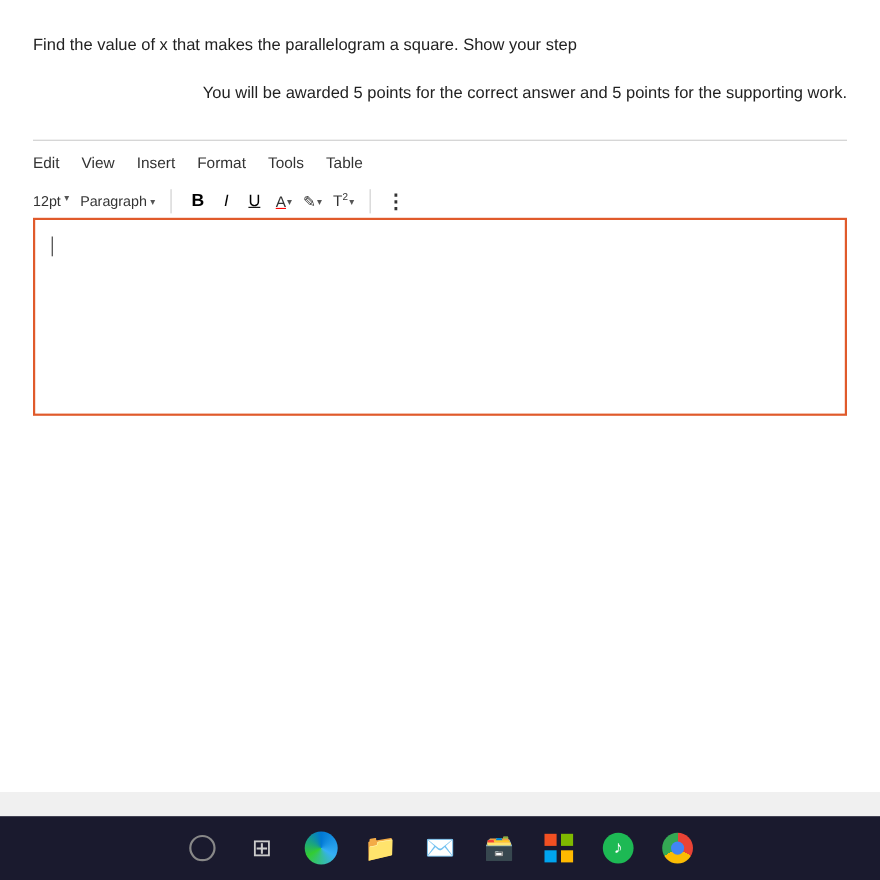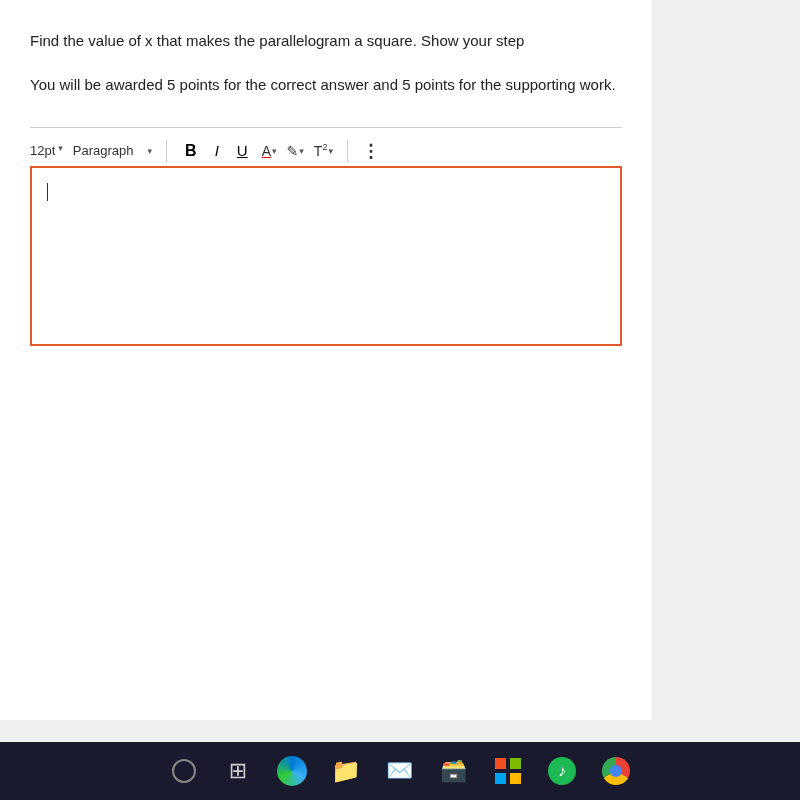--- a/index.html
+++ b/index.html
@@ -6,21 +6,21 @@
     body {
       width: 800px;
       height: 800px;
       overflow: hidden;
       background: #f0f0f0;
       font-family: Arial, sans-serif;
     }
 
     .main-content {
       background: #ffffff;
-      width: 652px;
+      width: 800px;
       height: 720px;
       padding: 30px 30px 20px 30px;
       position: relative;
     }
 
     .question-text {
       font-size: 15px;
       color: #222;
       line-height: 1.5;
       margin-bottom: 20px;
@@ -43,20 +43,21 @@
     .angle-label {
       font-size: 14px;
       color: #222;
     }
 
     .points-text {
       font-size: 15px;
       color: #222;
       line-height: 1.6;
       margin-bottom: 30px;
+      text-align: right;
     }
 
     .divider-line {
       width: 100%;
       height: 1px;
       background: #ccc;
       margin-bottom: 8px;
     }
 
     .toolbar-menu {
@@ -86,21 +87,21 @@
       display: flex;
       align-items: flex-start;
       gap: 3px;
       cursor: pointer;
       font-size: 13px;
     }
 
     .paragraph-select {
       display: flex;
       align-items: center;
-      gap: 14px;
+      gap: 3px;
       cursor: pointer;
       font-size: 13px;
     }
 
     .separator {
       width: 1px;
       height: 22px;
       background: #ccc;
       margin: 0 4px;
     }
@@ -269,20 +270,28 @@
 
 <div class="main-content">
 
   <div class="question-text">Find the value of x that makes the parallelogram a square. Show your step</div>
 
 
   <div class="points-text">You will be awarded 5 points for the correct answer and 5 points for the supporting work.</div>
 
   <div class="divider-line"></div>
 
+  <div class="toolbar-menu">
+    <span>Edit</span>
+    <span>View</span>
+    <span>Insert</span>
+    <span>Format</span>
+    <span>Tools</span>
+    <span>Table</span>
+  </div>
 
   <div class="formatting-bar">
     <div class="font-size-select">
       <span>12pt</span>
       <span class="small-arrow">▾</span>
     </div>
     <div class="paragraph-select">
       <span>Paragraph</span>
       <span class="small-arrow">▾</span>
     </div>

